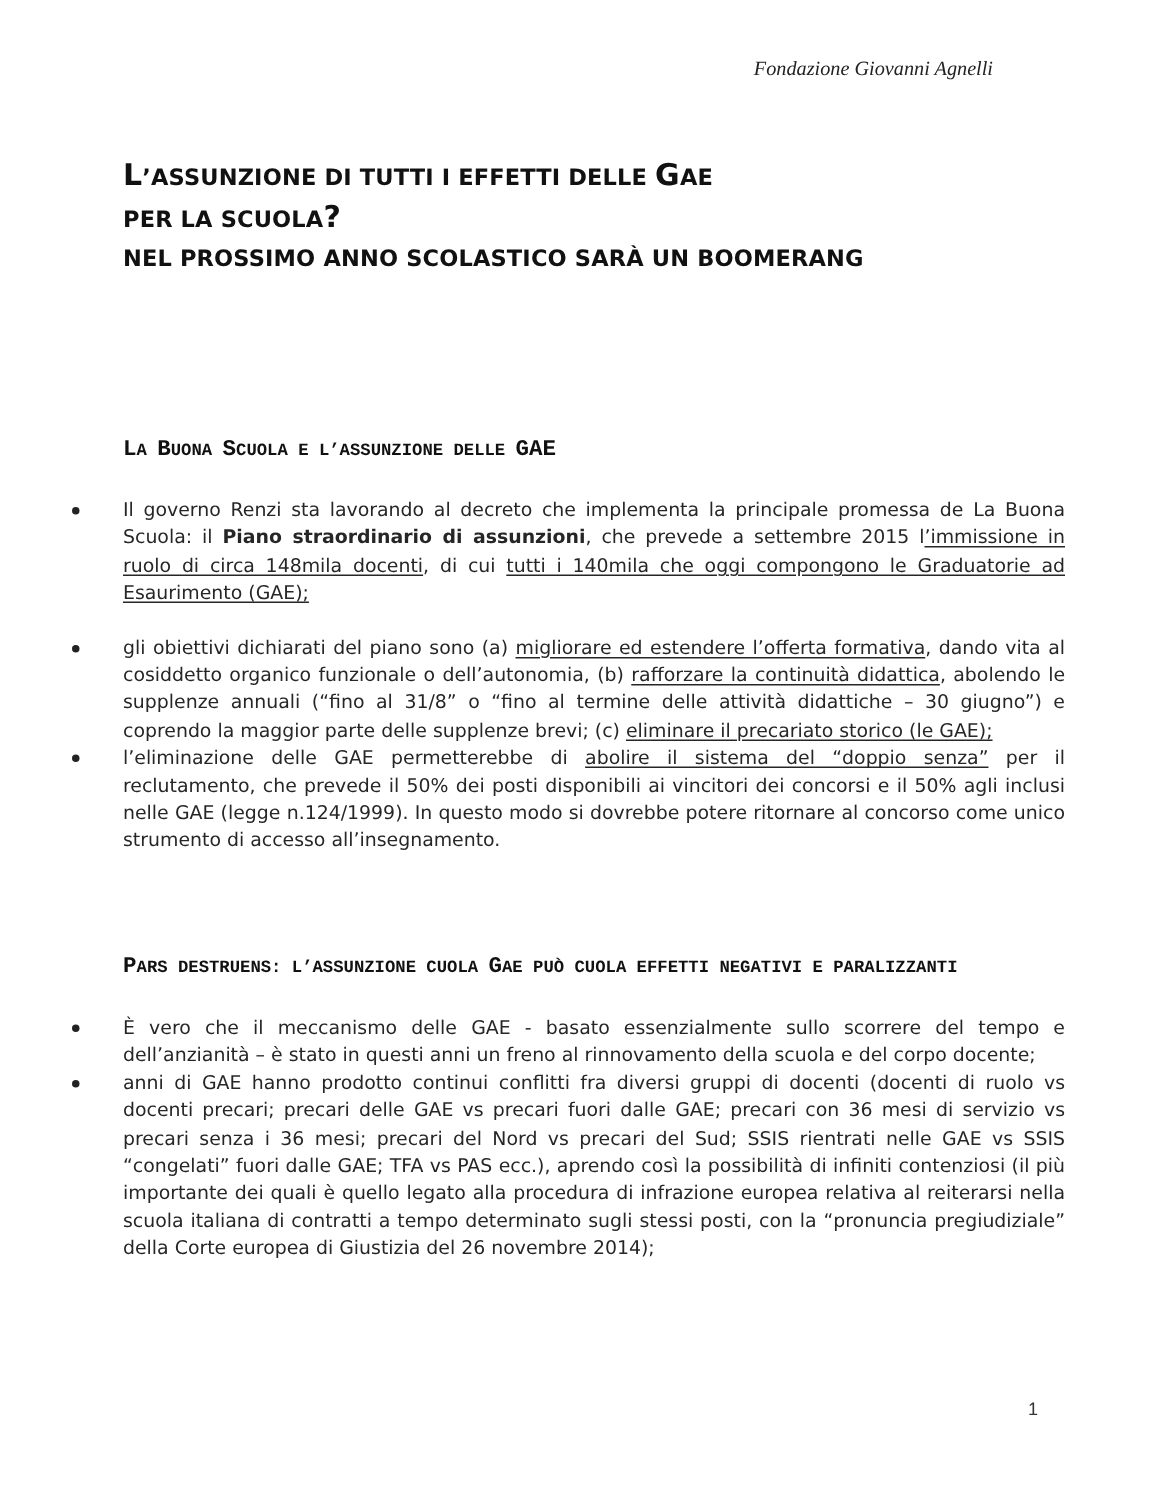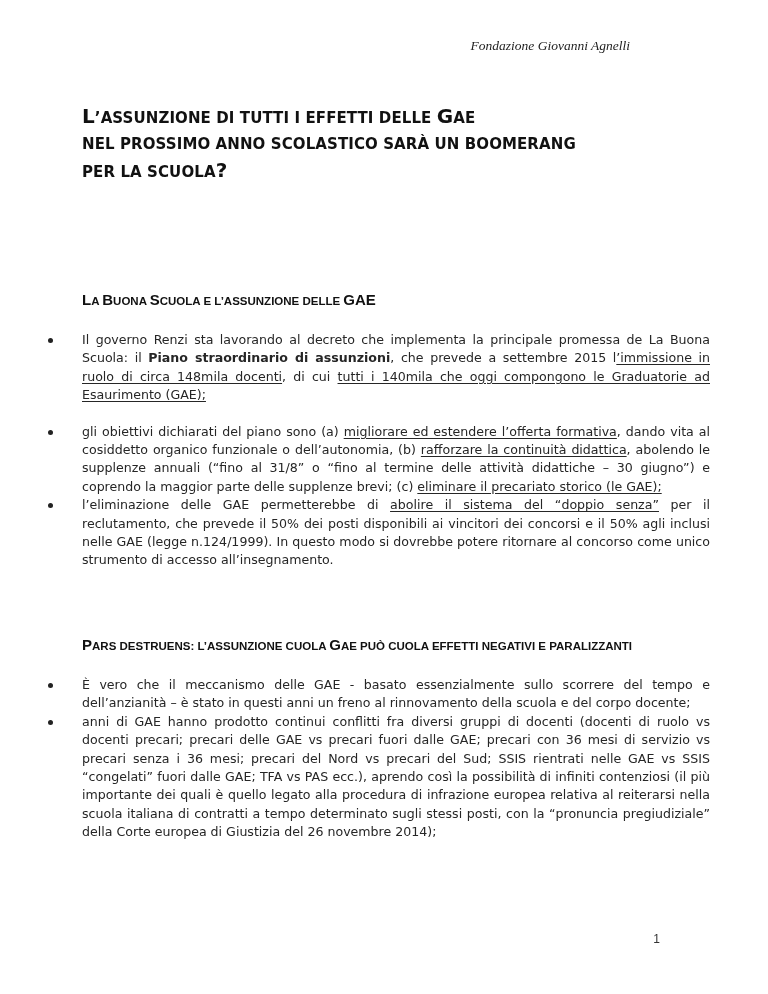--- a/index.html
+++ b/index.html
@@ -1,33 +1,33 @@
 <!DOCTYPE html>
 <html><head>
 <meta charset="utf-8">
 <style>
   html, body { margin: 0; padding: 0; background: #ffffff; }
   body { width: 768px; height: 994px; position: relative; overflow: hidden; color: #1a1a1a; }
-  .page { position: relative; width: 688px; height: 994px; }
+  .page { position: relative; width: 688px; height: 994px; padding-left: 32px; }
   .running-header {
     position: absolute; top: 38px; right: 58px;
     font-family: "Liberation Serif", "DejaVu Serif", serif;
     font-style: italic; font-size: 13.5px; color: #222;
   }
   .doc-title {
     position: absolute; top: 103px; left: 82px; width: 620px;
     font-family: "DejaVu Sans", "Liberation Sans", sans-serif;
     font-weight: bold; font-size: 15px; line-height: 26px; color: #111;
     letter-spacing: 0.1px;
   }
   .doc-title .line { display: block; white-space: nowrap; }
   .doc-title .big { font-size: 20px; }
   .section-heading {
     position: absolute; left: 82px;
-    font-family: Liberation Sans, sans-serif;
+    font-family: Liberation Mono, monospace;
     font-weight: bold; font-size: 11.5px; color: #111; white-space: nowrap;
   }
   .section-heading .big { font-size: 15px; }
   .bullet-list {
     position: absolute; left: 44px; width: 666px; margin: 0; padding: 0; list-style: none;
     font-family: "DejaVu Sans", "Liberation Sans", sans-serif;
     font-size: 12.6px; line-height: 18.4px; color: #262626;
   }
   .bullet-item { position: relative; padding-left: 38px; text-align: justify; }
   .bullet-item .dot {
@@ -44,22 +44,22 @@
 </style>
 </head>
 <body>
 
 <div class="page">
 
   <div class="running-header">Fondazione Giovanni Agnelli</div>
 
   <h1 class="doc-title" style="margin:0;">
     <span class="line"><span class="big">L</span><span>’ASSUNZIONE DI TUTTI I EFFETTI DELLE </span><span class="big">G</span><span>AE</span></span>
+    <span class="line"><span>PER LA SCUOLA</span><span class="big">?</span></span>
     <span class="line">NEL PROSSIMO ANNO SCOLASTICO SARÀ UN BOOMERANG</span>
-    <span class="line"><span>PER LA SCUOLA</span><span class="big">?</span></span>
   </h1>
 
   <h2 class="section-heading" style="top:291px;margin:0;">
     <span class="big">L</span><span>A </span><span class="big">B</span><span>UONA </span><span class="big">S</span><span>CUOLA E L’ASSUNZIONE DELLE </span><span class="big">GAE</span>
   </h2>
 
   <ul class="bullet-list" style="top:331px;">
     <li class="bullet-item" style="margin-bottom:18px;">
       <span class="dot"></span>
       <span>Il governo Renzi sta lavorando al decreto che implementa la principale promessa de La Buona Scuola: il </span><span class="b">Piano straordinario di assunzioni</span><span>, che prevede a settembre 2015 l</span><span class="u">’immissione in ruolo di circa 148mila docenti</span><span>, di cui </span><span class="u">tutti i 140mila che oggi compongono le Graduatorie ad Esaurimento (GAE);</span>

